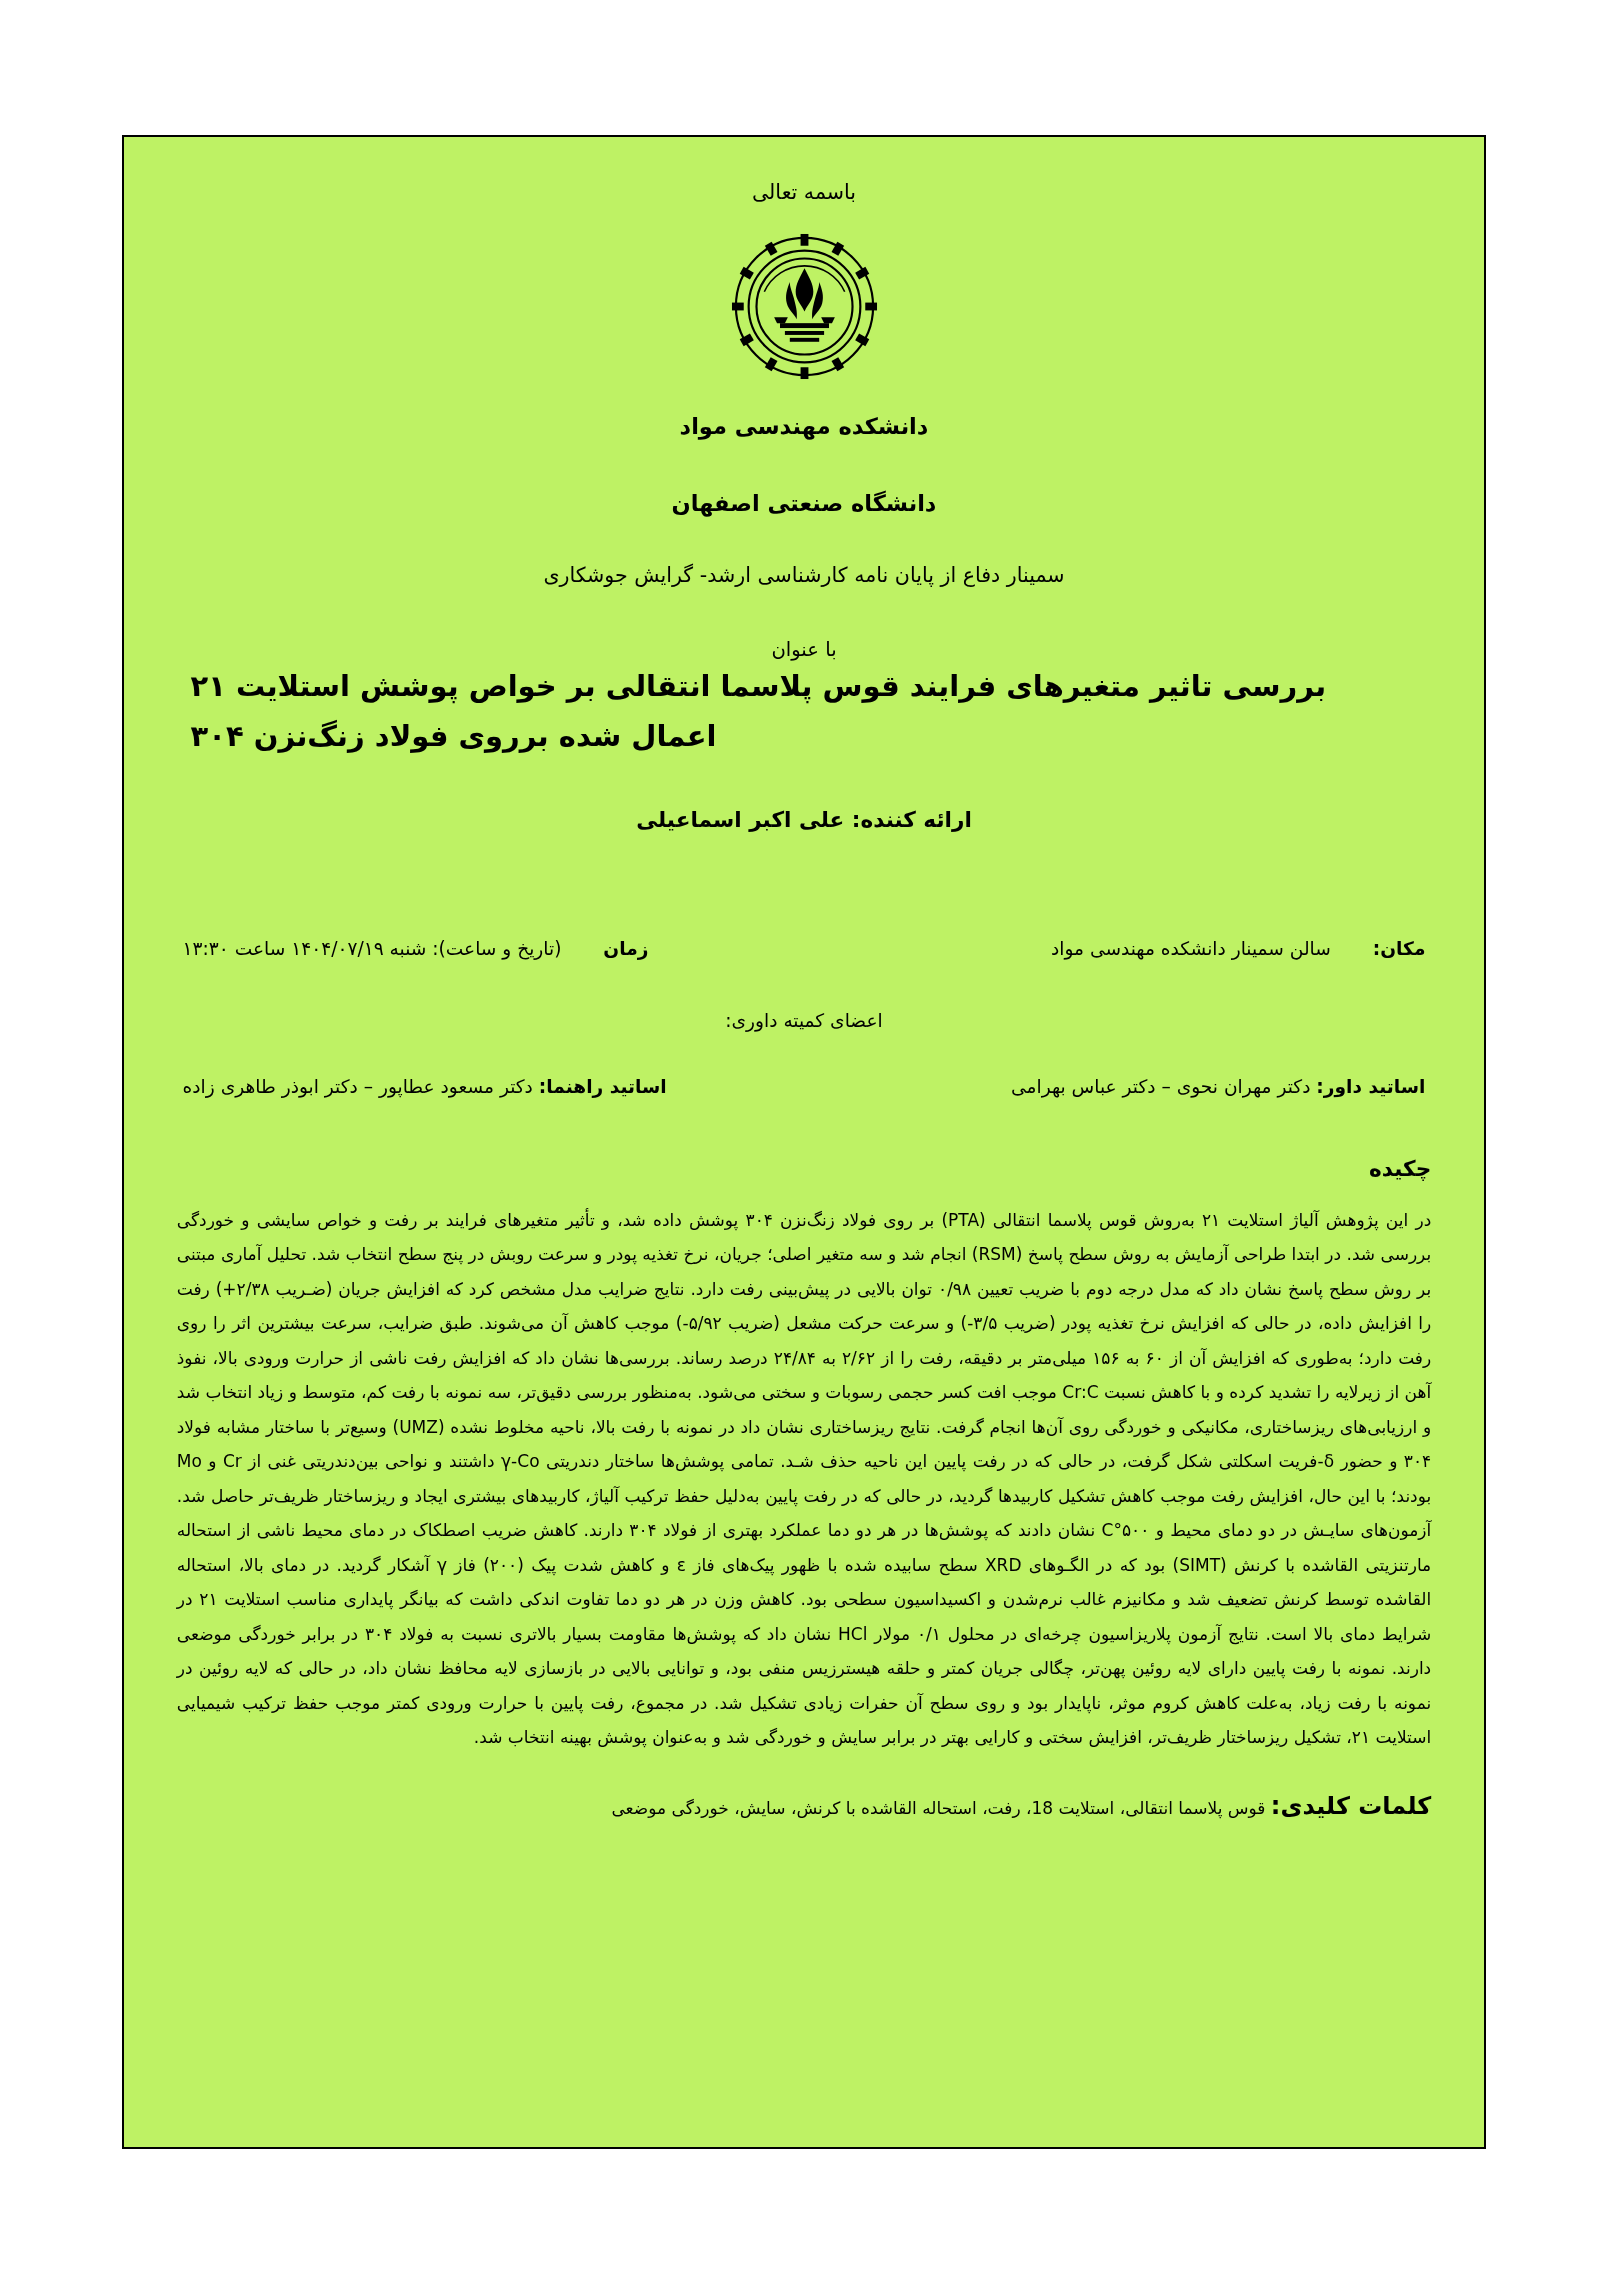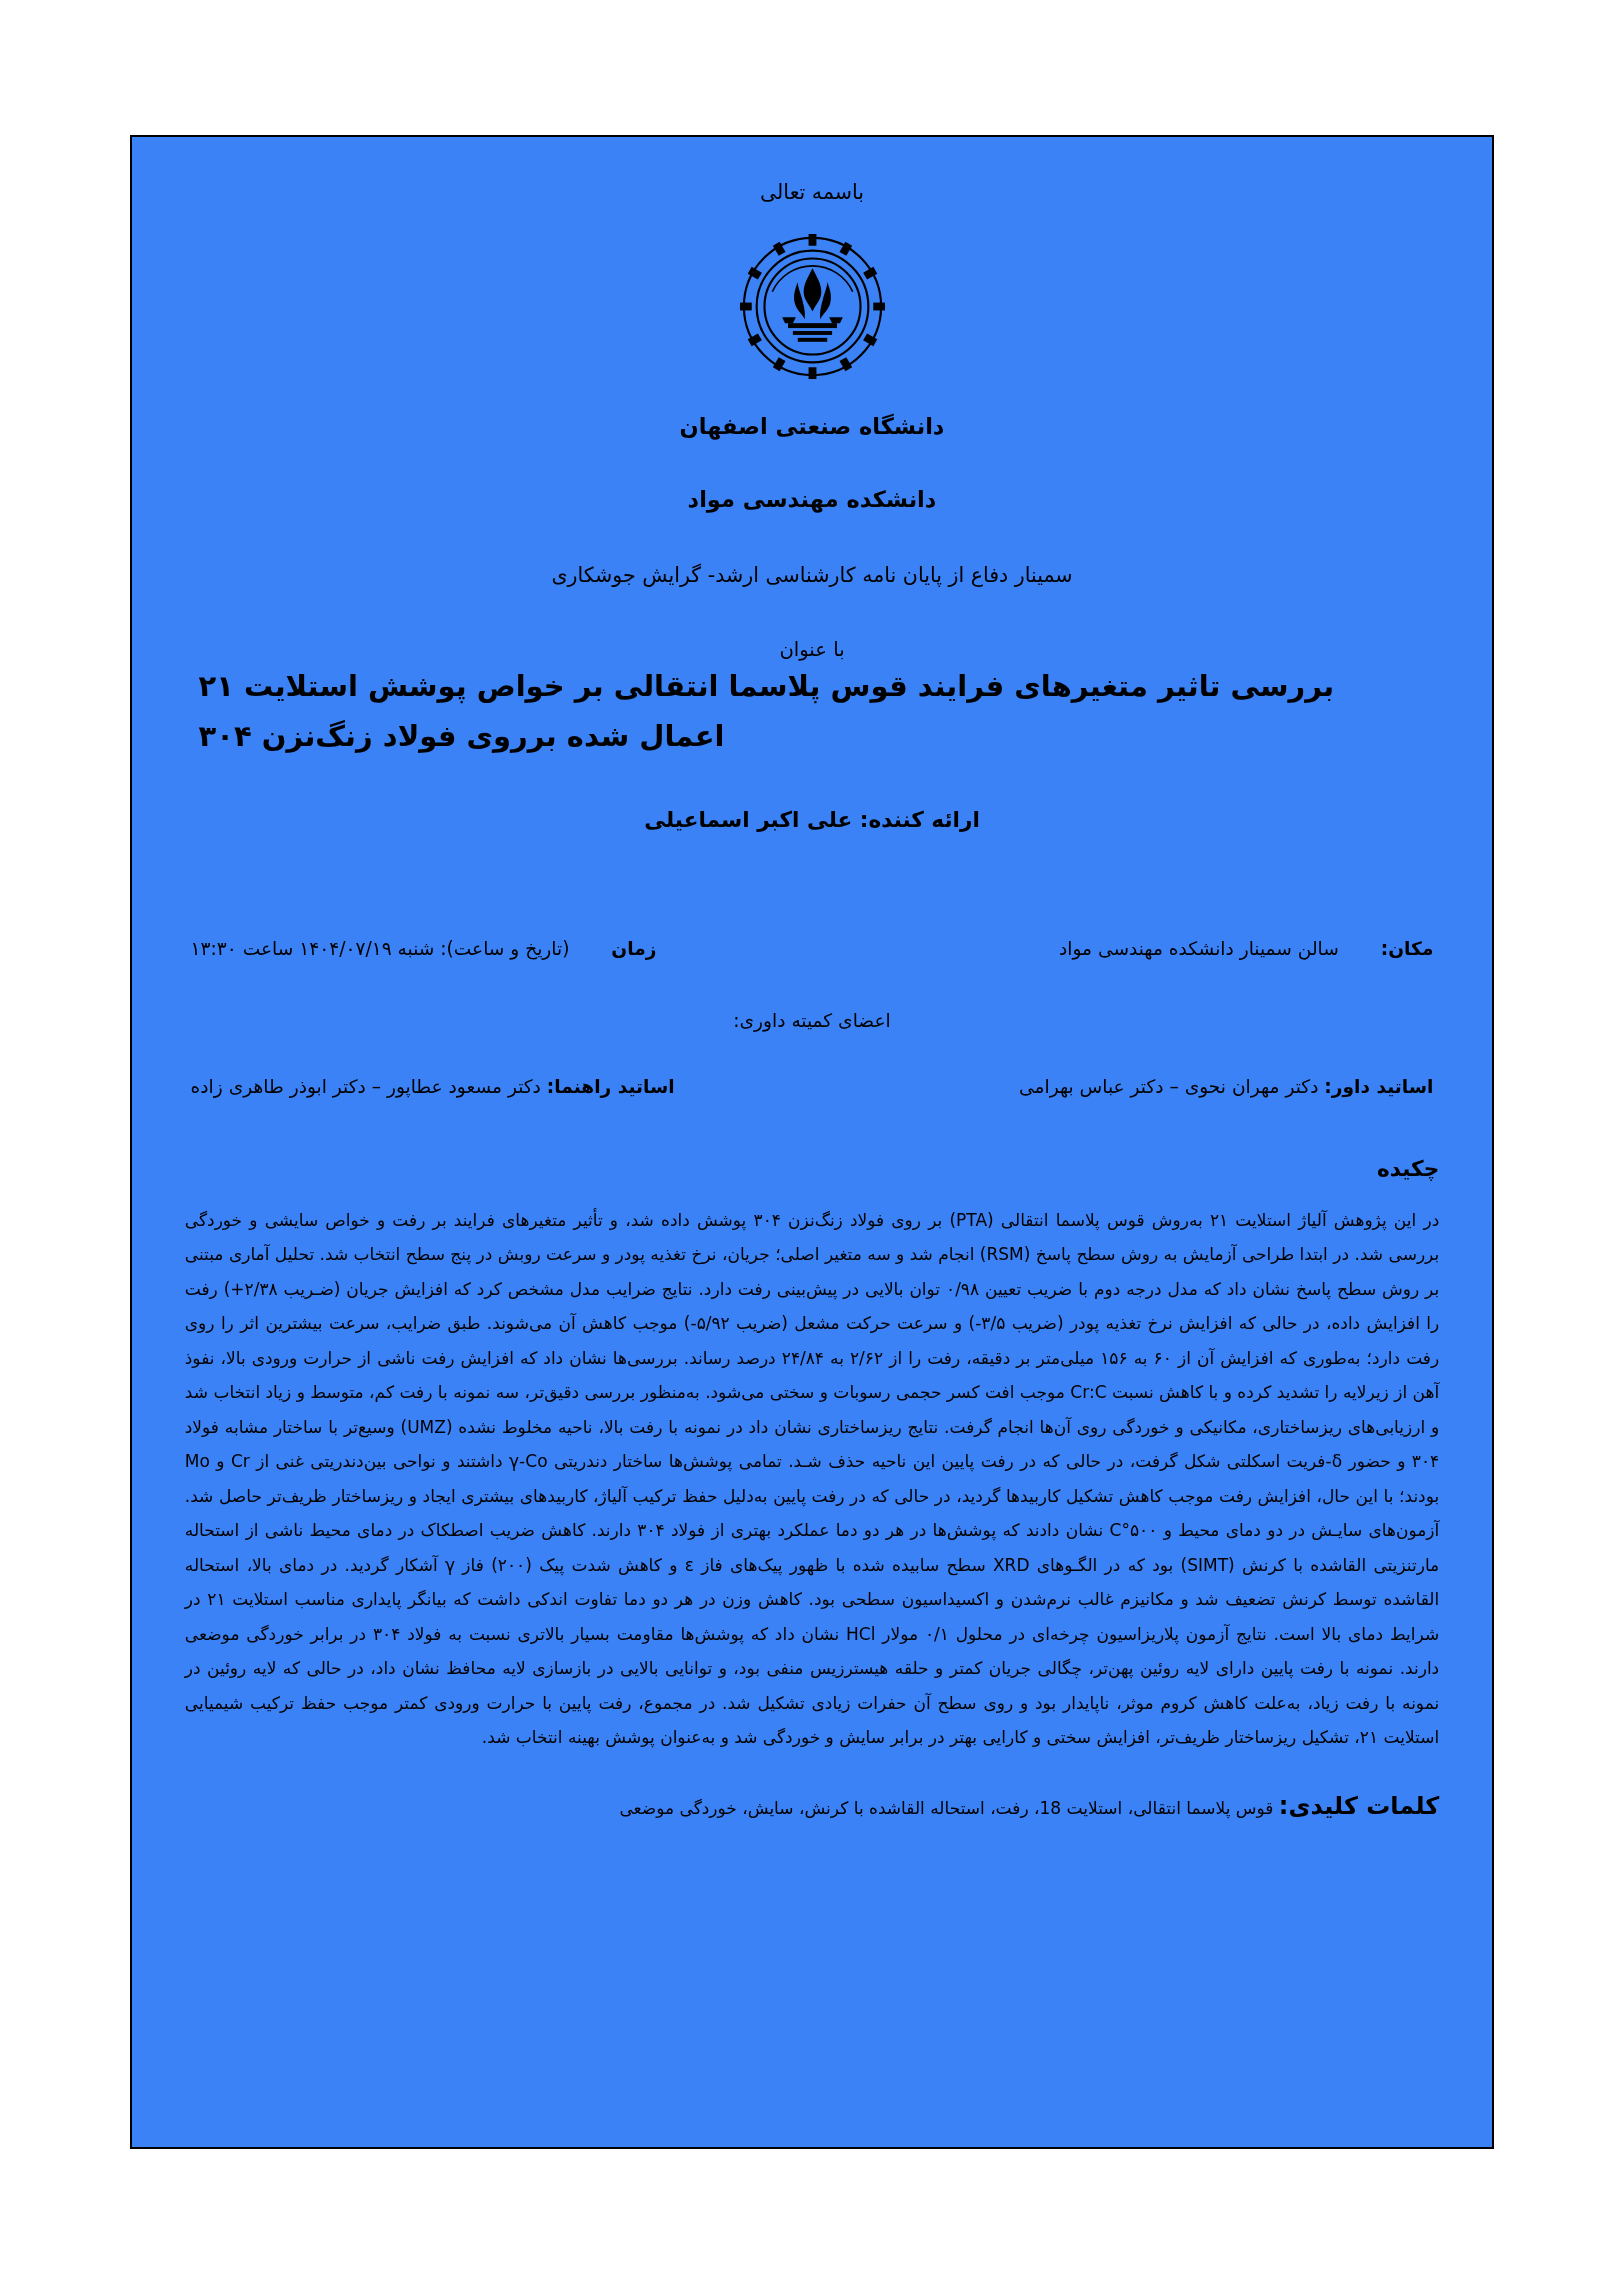--- a/index.html
+++ b/index.html
@@ -17,26 +17,26 @@
   .page {
     position: absolute;
     top: 0; left: 0;
     width: 1621px;
     height: 2281px;
     box-sizing: border-box;
   }
   .frame {
     position: absolute;
     top: 135px;
-    left: 130px;
+    left: 122px;
     width: 1364px;
     height: 2014px;
     border: 2.9px solid #000000;
     box-sizing: border-box;
-    background: #3b82f6;
+    background: #bef264;
   }
   .inner {
     position: absolute;
     top: 11.8px;
     left: 11.8px;
     right: 11.8px;
     bottom: 11.8px;
     padding: 21.6px 39px 9.8px 39px;
     box-sizing: border-box;
   }
@@ -185,22 +185,22 @@
               <path d="M44 86 L 58 86 L 55 92 L 47 92 Z"></path>
               <path d="M106 86 L 92 86 L 95 92 L 103 92 Z"></path>
             </g>
             <g fill="none" stroke="#000000" stroke-width="1.6">
               <path d="M34 60 A 45 45 0 0 1 116 60"></path>
             </g>
           </svg>
         </span>
       </div>
 
+      <div class="line-center faculty">دانشکده مهندسی مواد</div>
       <div class="line-center univ">دانشگاه صنعتی اصفهان</div>
-      <div class="line-center faculty">دانشکده مهندسی مواد</div>
       <div class="line-center seminar-type">سمینار دفاع از پایان نامه کارشناسی ارشد- گرایش جوشکاری</div>
       <div class="line-center with-title">با عنوان</div>
 
       <div class="main-title">بررسی تاثیر متغیرهای فرایند قوس پلاسما انتقالی بر خواص پوشش استلایت ۲۱ اعمال شده برروی فولاد زنگ‌نزن ۳۰۴</div>
 
       <div class="presenter">ارائه کننده: علی اکبر اسماعیلی</div>
 
       <div class="meta-row">
         <div>
           <span class="bold">مکان:</span><span> سالن سمینار دانشکده مهندسی مواد</span>

